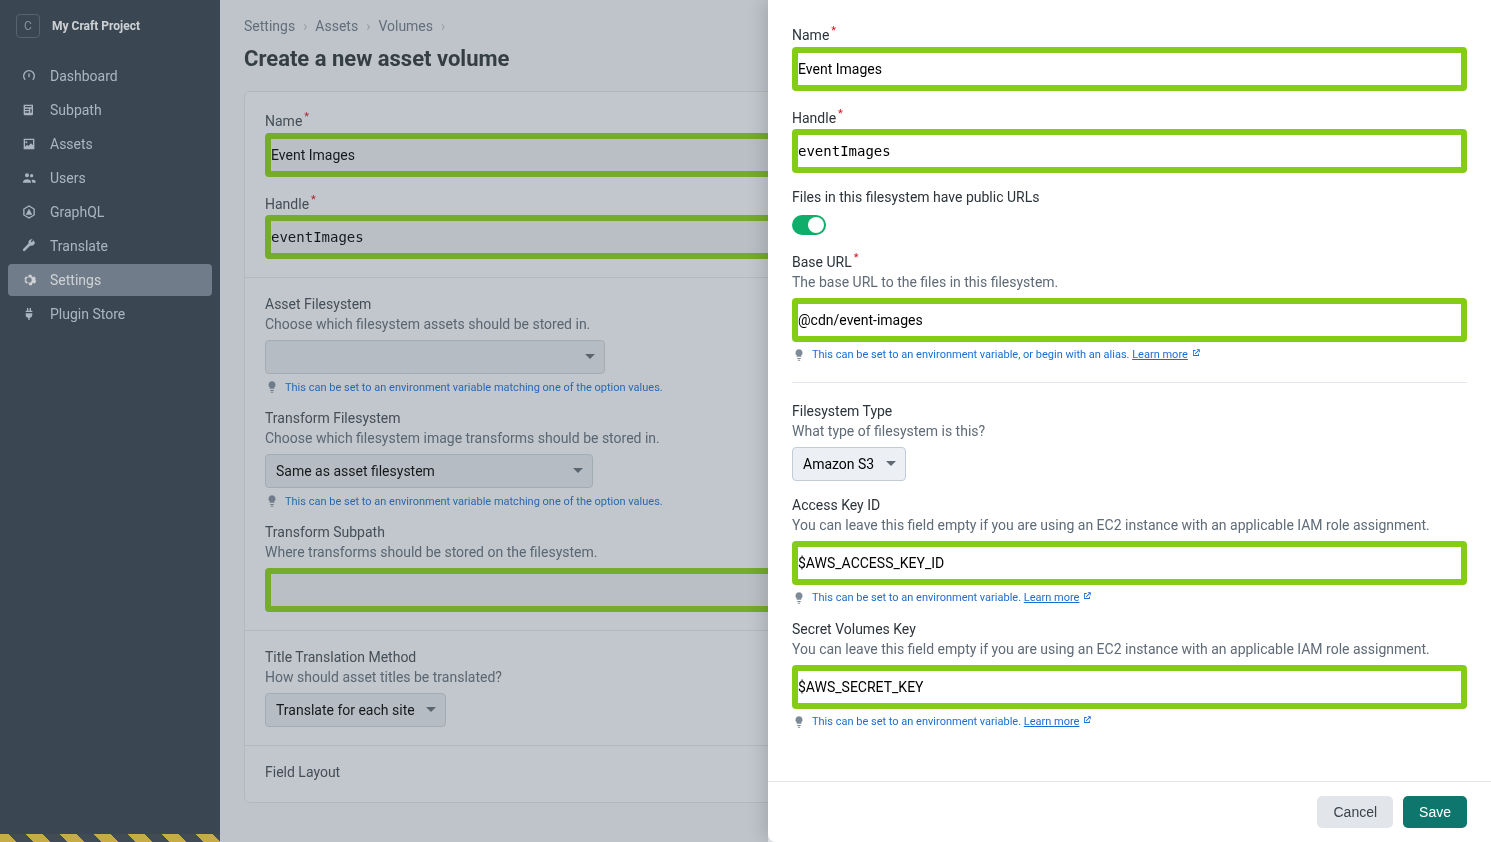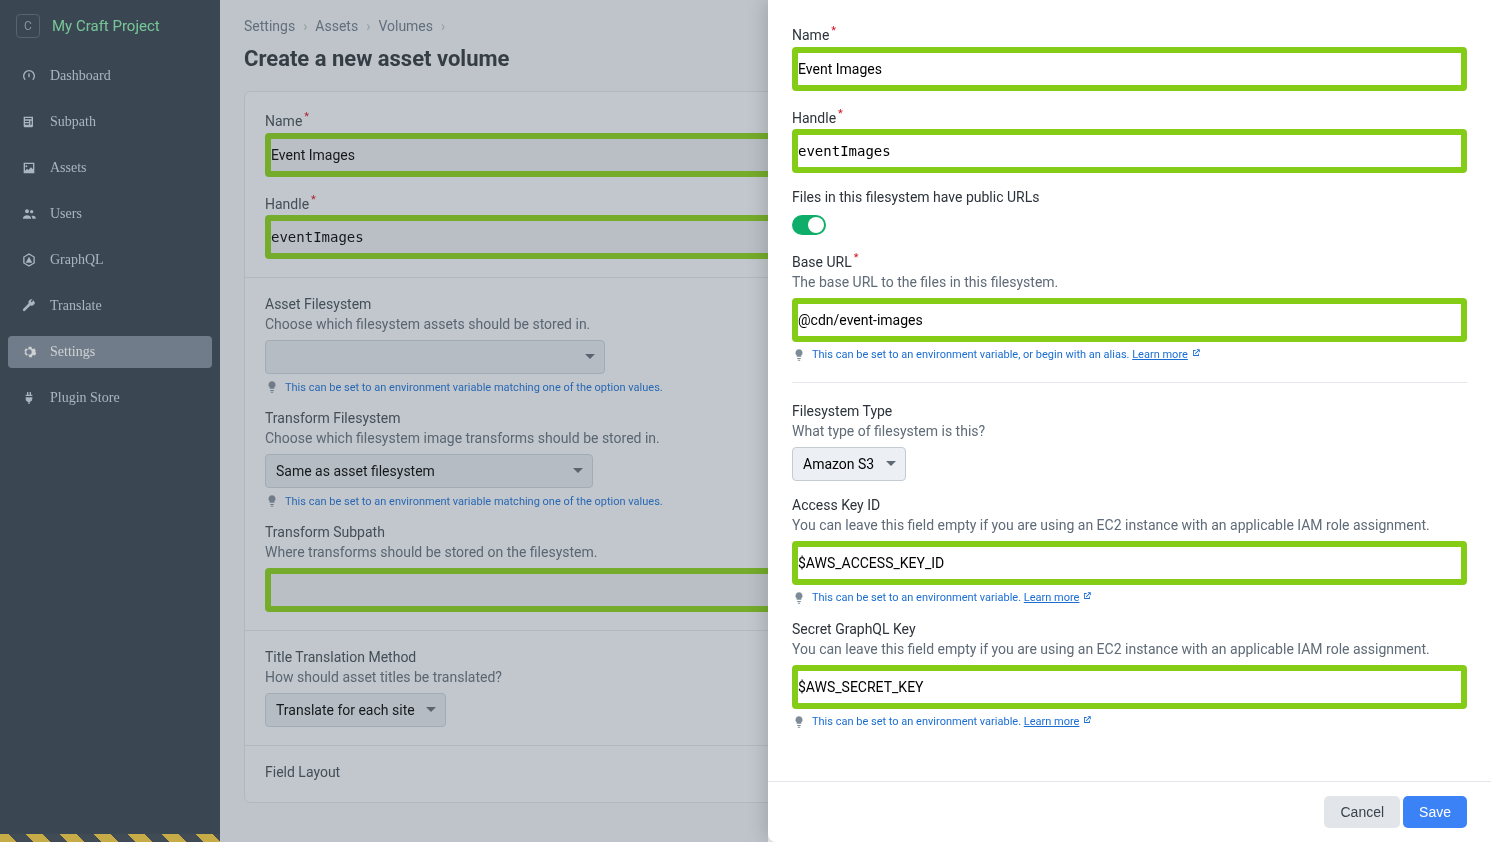--- a/index.html
+++ b/index.html
@@ -4,22 +4,22 @@
 <style>
 * { box-sizing: border-box; margin: 0; padding: 0; }
 body { font-family: -apple-system, BlinkMacSystemFont, "Segoe UI", Roboto, sans-serif; font-size: 14px; color: #333; background: #f0f0f0; overflow: hidden; }
 
 .app { display: flex; width: 1491px; height: 842px; position: relative; }
 
 
 .sidebar { width: 220px; background: #33404c; color: #cdd8e4; display: flex; flex-direction: column; }
 .brand { display: flex; align-items: center; padding: 14px 16px; gap: 12px; }
 .brand-logo { width: 24px; height: 24px; border: 1px solid #5a6773; border-radius: 4px; display: flex; align-items: center; justify-content: center; font-size: 12px; color: #9aa5b1; }
-.brand-name { font-weight: 400; font-size: 15px; color: #86efac; }
-.nav { padding: 8px; display: flex; flex-direction: column; gap: 14px; font-family: Liberation Serif, serif; }
+.brand-name { font-weight: 700; font-size: 12px; color: #ffffff; }
+.nav { padding: 8px; display: flex; flex-direction: column; gap: 2px; }
 .nav-item { display: flex; align-items: center; gap: 12px; padding: 7px 12px; border-radius: 4px; cursor: pointer; color: #cdd8e4; }
 .nav-item.active { background: #7d8a97; color: #fff; }
 .nav-icon { width: 18px; height: 18px; display: flex; align-items: center; justify-content: center; }
 .nav-icon svg { width: 16px; height: 16px; fill: currentColor; }
 
 
 .dev-stripe { position: absolute; bottom: 0; left: 0; width: 220px; height: 8px; background: repeating-linear-gradient(45deg, #f5cb3c 0 12px, #3b464f 12px 24px); }
 
 
 .main { flex: 1; background: #e9edf1; display: flex; flex-direction: column; overflow: hidden; }
@@ -60,24 +60,24 @@
 .slideout .field-label { color: #2c333a; }
 .slideout .text-input { background: #fff; }
 .hr { height: 1px; background: #e3e7ec; margin: 20px 0; }
 
 .toggle { width: 34px; height: 20px; background: #0ead69; border-radius: 10px; position: relative; cursor: pointer; }
 .toggle::after { content:""; position:absolute; width:16px; height:16px; background:#fff; border-radius:50%; top:2px; right:2px; }
 
 .select-plain { display: inline-block; }
 .select-plain .select-input { background: #eceff3; }
 
-.slideout-footer { padding: 14px 24px; border-top: 1px solid #e3e7ec; display: flex; justify-content: flex-end; gap: 3px; }
+.slideout-footer { padding: 14px 24px; border-top: 1px solid #e3e7ec; display: flex; justify-content: flex-end; gap: 10px; }
 .btn { padding: 8px 16px; border-radius: 5px; border: none; font-size: 14px; cursor: pointer; font-weight: 500; }
 .btn-secondary { background: #e2e6eb; color: #3a434c; }
-.btn-primary { background: #3b82f6; color: #fff; }
+.btn-primary { background: #0f766e; color: #fff; }
 
 .ext-icon { display:inline-block; width:10px; height:10px; margin-left:3px; vertical-align: baseline; }
 </style>
 </head>
 <body>
 
 <div class="app">
 
   <aside class="sidebar">
     <div class="brand">
@@ -279,21 +279,21 @@
           <svg class="bulb" viewBox="0 0 24 24" fill="#7d8a97">
               <path d="M12 2a6 6 0 0 0-4 10.5V15h8v-2.5A6 6 0 0 0 12 2zM9 17h6v2H9v-2zm1 3h4v2h-4v-2z"></path>
             </svg>
           <span><span>This can be set to an environment variable. </span><a>Learn more</a><svg class="ext-icon" viewBox="0 0 24 24" fill="#1a6dd3">
                 <path d="M14 3h7v7h-2V6.4l-8.3 8.3-1.4-1.4L17.6 5H14V3zM5 5h6v2H7v10h10v-4h2v6H5V5z"></path>
               </svg></span>
         </div>
       </div>
 
       <div class="field">
-        <div class="field-label">Secret GraphQL Key</div>
+        <div class="field-label">Secret Volumes Key</div>
         <div class="field-instr">You can leave this field empty if you are using an EC2 instance with an applicable IAM role assignment.</div>
         <input class="text-input" value="$AWS_SECRET_KEY" style="">
         <div class="tip">
           <svg class="bulb" viewBox="0 0 24 24" fill="#7d8a97">
               <path d="M12 2a6 6 0 0 0-4 10.5V15h8v-2.5A6 6 0 0 0 12 2zM9 17h6v2H9v-2zm1 3h4v2h-4v-2z"></path>
             </svg>
           <span><span>This can be set to an environment variable. </span><a>Learn more</a><svg class="ext-icon" viewBox="0 0 24 24" fill="#1a6dd3">
                 <path d="M14 3h7v7h-2V6.4l-8.3 8.3-1.4-1.4L17.6 5H14V3zM5 5h6v2H7v10h10v-4h2v6H5V5z"></path>
               </svg></span>
         </div>

